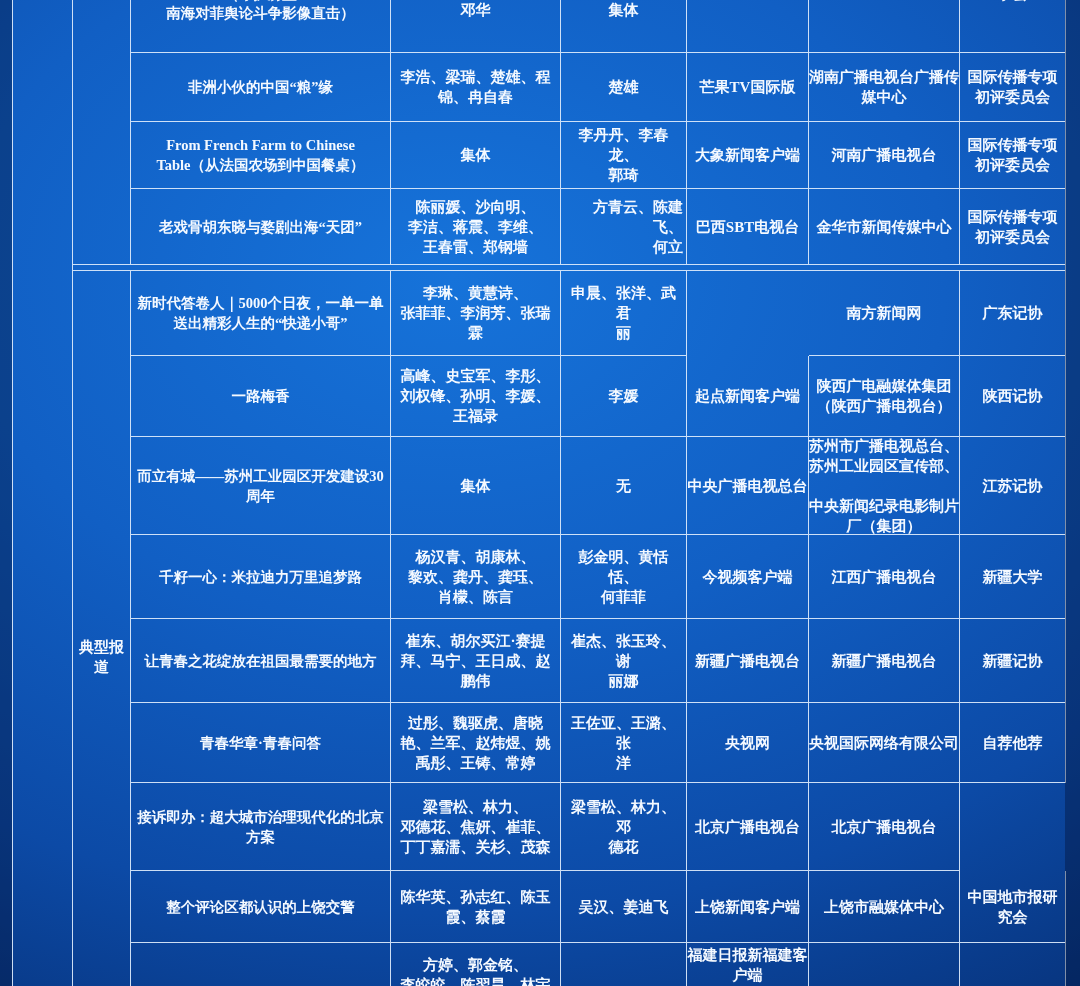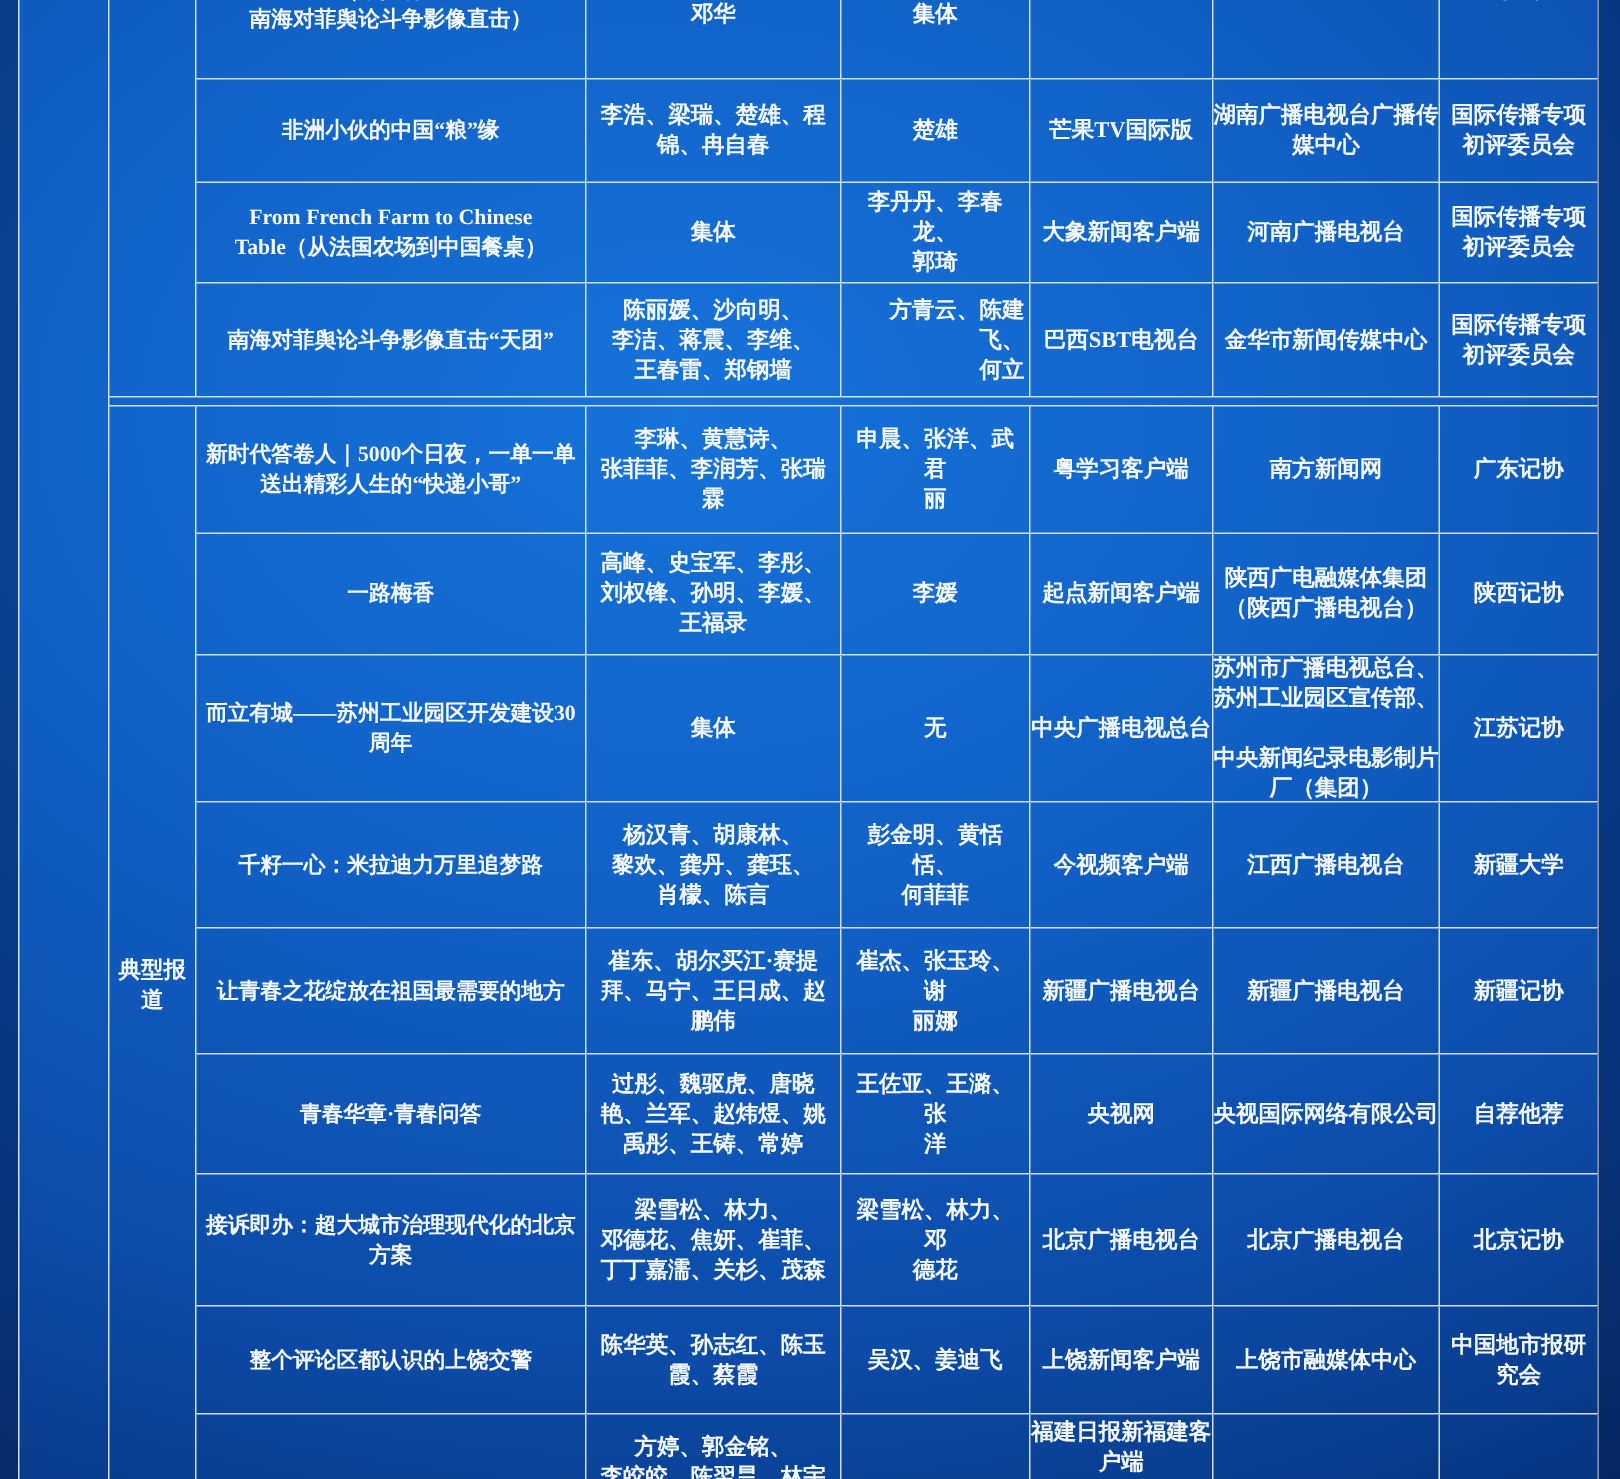--- a/index.html
+++ b/index.html
@@ -75,38 +75,37 @@
 初评委员会</div>
       <div class="cell c-title" style="grid-area: 3 / 3;">From French Farm to Chinese
 Table（从法国农场到中国餐桌）</div>
       <div class="cell c-authors" style="grid-area: 3 / 4;">集体</div>
       <div class="cell c-platform" style="grid-area: 3 / 6;">大象新闻客户端</div>
       <div class="cell c-editors" style="grid-area: 3 / 5;">李丹丹、李春龙、
 郭琦</div>
       <div class="cell c-org" style="grid-area: 3 / 7;">河南广播电视台</div>
       <div class="cell c-recommender" style="grid-area: 3 / 8;">国际传播专项
 初评委员会</div>
-      <div class="cell c-title" style="grid-area: 4 / 3;">南海对菲舆论斗争影像直击“天团”</div>
+      <div class="cell c-title" style="grid-area: 4 / 3;">老戏骨胡东晓与婺剧出海“天团”</div>
       <div class="cell c-authors" style="grid-area: 4 / 4;">陈丽媛、沙向明、
 李洁、蒋震、李维、
 王春雷、郑钢墙</div>
       <div class="cell c-editors" style="grid-area: 4 / 5; text-align: right;">方青云、陈建飞、
 何立</div>
       <div class="cell c-platform" style="grid-area: 4 / 6;">巴西SBT电视台</div>
       <div class="cell c-org" style="grid-area: 4 / 7;">金华市新闻传媒中心</div>
       <div class="cell c-recommender" style="grid-area: 4 / 8;">国际传播专项
 初评委员会</div>
       <div class="cell c-title" style="grid-area: 6 / 3;">新时代答卷人｜5000个日夜，一单一单
 送出精彩人生的“快递小哥”</div>
       <div class="cell c-authors" style="grid-area: 6 / 4;">李琳、黄慧诗、
 张菲菲、李润芳、张瑞
 霖</div>
       <div class="cell c-editors" style="grid-area: 6 / 5; text-align: center;">申晨、张洋、武君
 丽</div>
-      <div class="cell c-platform" style="grid-area: 6 / 6;">粤学习客户端</div>
       <div class="cell c-org" style="grid-area: 6 / 7;">南方新闻网</div>
       <div class="cell c-recommender" style="grid-area: 6 / 8;">广东记协</div>
       <div class="cell c-title" style="grid-area: 7 / 3;">一路梅香</div>
       <div class="cell c-authors" style="grid-area: 7 / 4;">高峰、史宝军、李彤、
 刘权锋、孙明、李媛、
 王福录</div>
       <div class="cell c-editors" style="grid-area: 7 / 5;">李媛</div>
       <div class="cell c-platform" style="grid-area: 7 / 6;">起点新闻客户端</div>
       <div class="cell c-org" style="grid-area: 7 / 7;">陕西广电融媒体集团
 （陕西广播电视台）</div>
@@ -151,21 +150,20 @@
       <div class="cell c-recommender" style="grid-area: 11 / 8;">自荐他荐</div>
       <div class="cell c-title" style="grid-area: 12 / 3;">接诉即办：超大城市治理现代化的北京
 方案</div>
       <div class="cell c-authors" style="grid-area: 12 / 4;">梁雪松、林力、
 邓德花、焦妍、崔菲、
 丁丁嘉濡、关杉、茂森</div>
       <div class="cell c-editors" style="grid-area: 12 / 5;">梁雪松、林力、邓
 德花</div>
       <div class="cell c-platform" style="grid-area: 12 / 6;">北京广播电视台</div>
       <div class="cell c-org" style="grid-area: 12 / 7;">北京广播电视台</div>
-      <div class="cell c-recommender" style="grid-area: 12 / 8;">北京记协</div>
       <div class="cell c-title" style="grid-area: 13 / 3;">整个评论区都认识的上饶交警</div>
       <div class="cell c-authors" style="grid-area: 13 / 4;">陈华英、孙志红、陈玉
 霞、蔡霞</div>
       <div class="cell c-editors" style="grid-area: 13 / 5;">吴汉、姜迪飞</div>
       <div class="cell c-platform" style="grid-area: 13 / 6;">上饶新闻客户端</div>
       <div class="cell c-org" style="grid-area: 13 / 7;">上饶市融媒体中心</div>
       <div class="cell c-recommender" style="grid-area: 13 / 8;">中国地市报研
 究会</div>
       <div class="cell c-title topalign" style="grid-area: 14 / 3;"></div>
       <div class="cell c-authors topalign pt12" style="grid-area: 14 / 4;">方婷、郭金铭、

